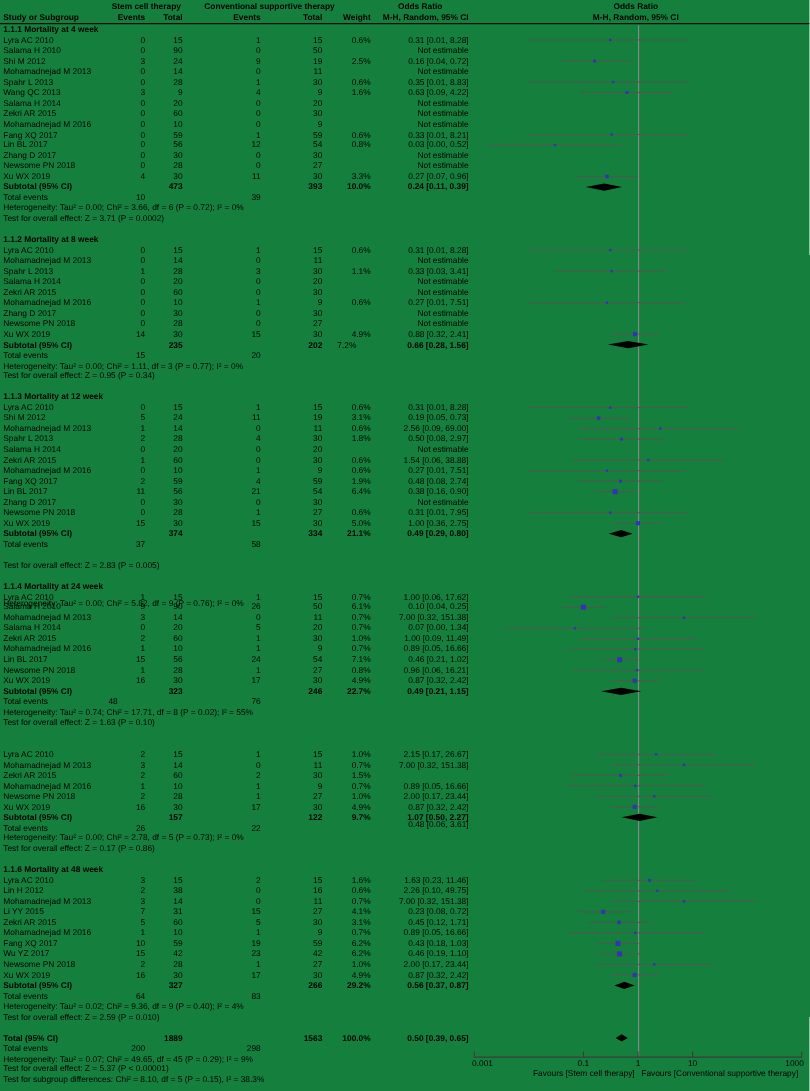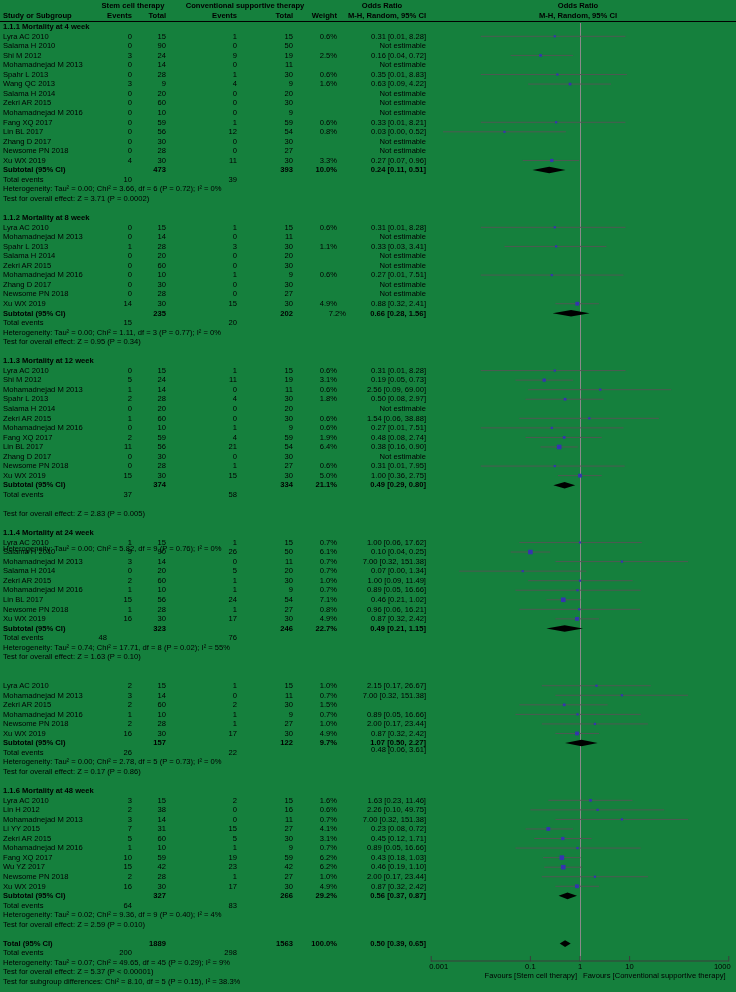--- a/index.html
+++ b/index.html
@@ -157,21 +157,21 @@
         <span style="right: 499px;">11</span>
         <span style="right: 443px;">30</span>
         <span style="right: 399px;">3.3%</span>
         <span style="right: 310px;">0.27 [0.07, 0.96]</span>
       </div>
       <div class="row" style="top: 165.25px;">
         <span style="left: 3px; font-weight: bold;">Subtotal (95% CI)</span>
         <span style="right: 570px; font-weight: bold;">473</span>
         <span style="right: 443px; font-weight: bold;">393</span>
         <span style="right: 399px; font-weight: bold;">10.0%</span>
-        <span style="right: 310px; font-weight: bold;">0.24 [0.11, 0.51]</span>
+        <span style="right: 310px; font-weight: bold;">0.24 [0.11, 0.39]</span>
       </div>
       <div class="row" style="top: 174.8px;">
         <span style="left: 3px;">Total events</span>
         <span style="right: 604px;">10</span>
         <span style="right: 499px;">39</span>
       </div>
       <div class="row" style="top: 184.35px;">
         <span style="left: 3px;">Heterogeneity: Tau² = 0.00; Chi² = 3.66, df = 6 (P = 0.72); I² = 0%</span>
       </div>
       <div class="row" style="top: 193.9px;">
@@ -254,21 +254,21 @@
         <span style="right: 570px;">30</span>
         <span style="right: 499px;">15</span>
         <span style="right: 443px;">30</span>
         <span style="right: 399px;">4.9%</span>
         <span style="right: 310px;">0.88 [0.32, 2.41]</span>
       </div>
       <div class="row" style="top: 308.5px;">
         <span style="left: 3px; font-weight: bold;">Subtotal (95% CI)</span>
         <span style="right: 570px; font-weight: bold;">235</span>
         <span style="right: 443px; font-weight: bold;">202</span>
-        <span style="right: 390px; font-weight: normal;">7.2%</span>
+        <span style="right: 412px; font-weight: normal;">7.2%</span>
         <span style="right: 310px; font-weight: bold;">0.66 [0.28, 1.56]</span>
       </div>
       <div class="row" style="top: 318.05px;">
         <span style="left: 3px;">Total events</span>
         <span style="right: 604px;">15</span>
         <span style="right: 499px;">20</span>
       </div>
       <div class="row" style="top: 327.6px;">
         <span style="left: 3px;">Heterogeneity: Tau² = 0.00; Chi² = 1.11, df = 3 (P = 0.77); I² = 0%</span>
       </div>

